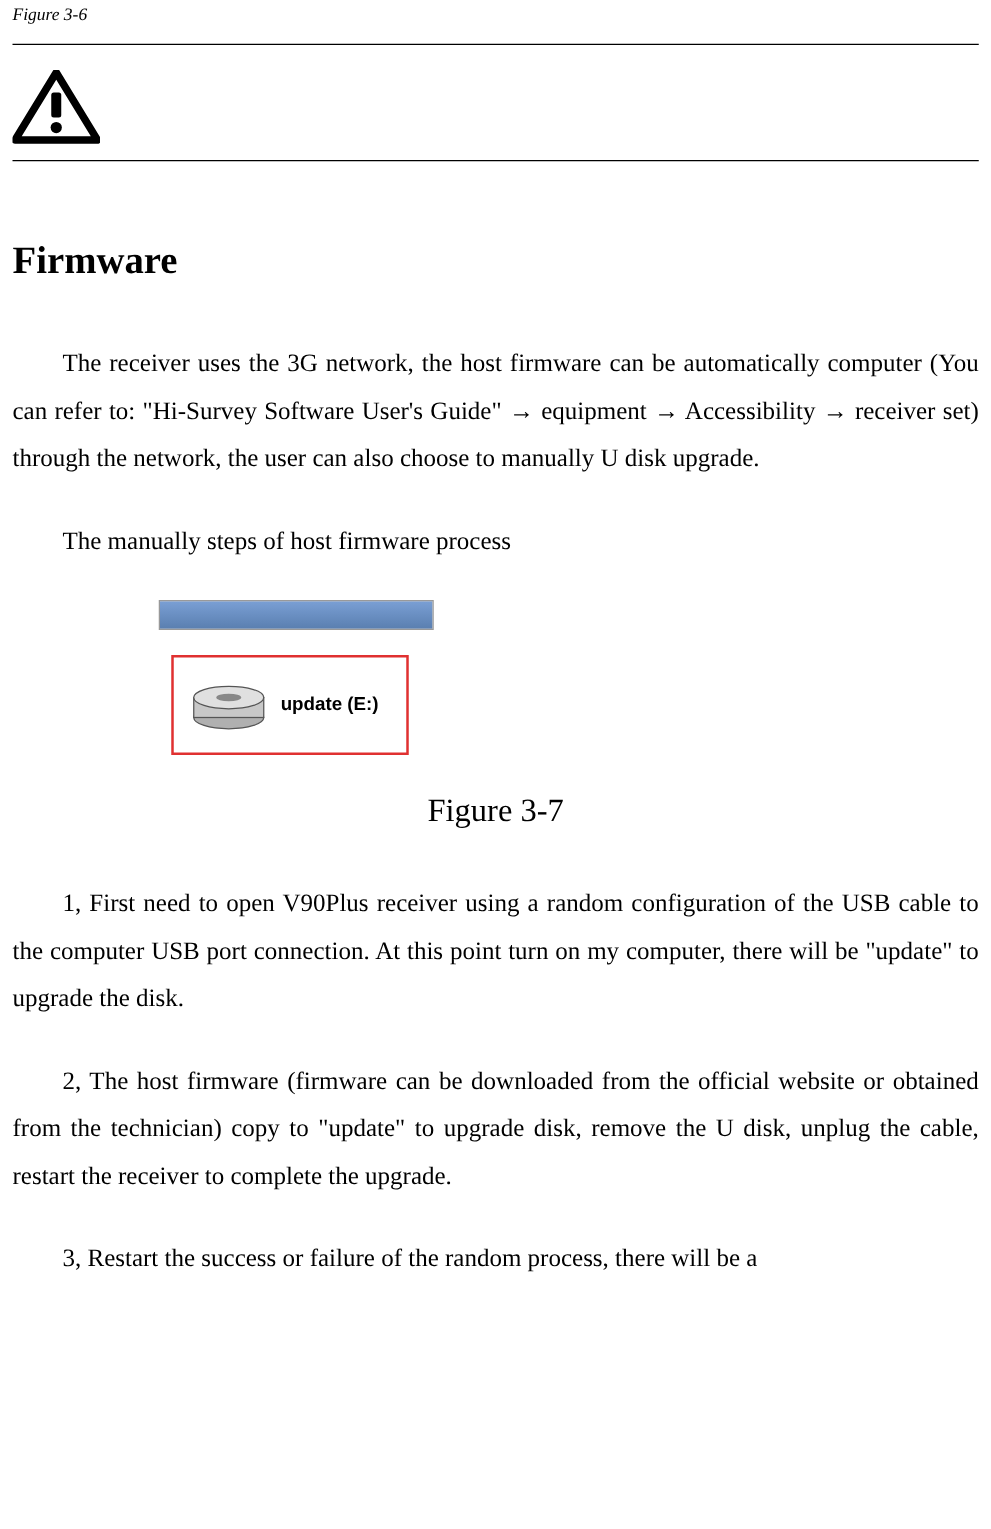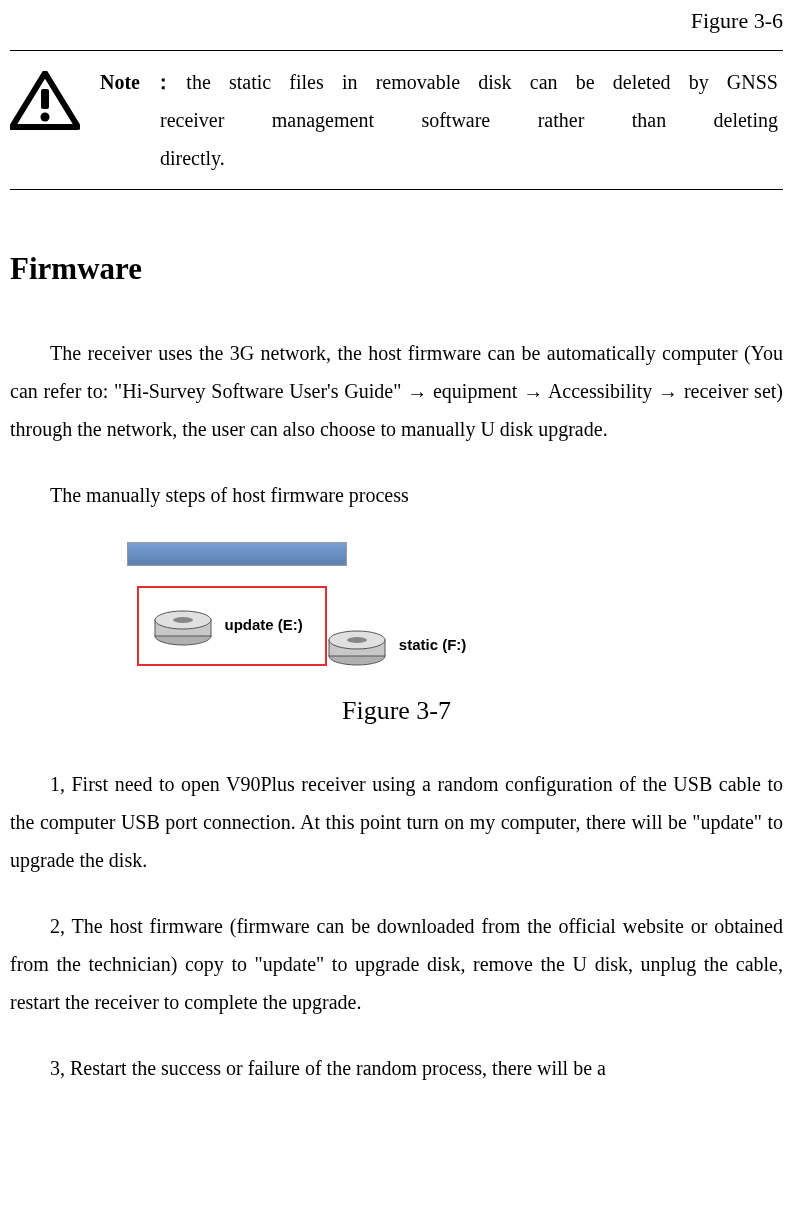--- a/index.html
+++ b/index.html
@@ -10,23 +10,24 @@
     body {
       font-family: 'Times New Roman', Times, serif;
       font-size: 20px;
       line-height: 1.9;
       color: #000;
       background: #fff;
       width: 793px;
       padding: 0 10px;
     }
     .figure-caption {
-      text-align: right;
-      font-size: 22px;
+      text-align: left;
+      font-size: 14px;
       margin-bottom: 8px;
+      font-style: italic;
     }
     .note-box {
       border-top: 1.5px solid #000;
       border-bottom: 1.5px solid #000;
       padding: 12px 0;
       display: flex;
       align-items: flex-start;
       gap: 20px;
       margin-bottom: 50px;
     }
@@ -94,22 +95,23 @@
       font-size: 13px;
       font-weight: bold;
       padding: 3px 8px;
       color: #000;
       font-family: sans-serif;
       letter-spacing: 1px;
       margin-top: 40px;
     }
     .drives-row {
       display: flex;
+      gap: 50px;
       padding: 20px 10px;
-      align-items: flex-end;
+      align-items: center;
     }
     .drive-item {
       display: flex;
       align-items: center;
       gap: 12px;
     }
     .drive-item.highlighted {
       border: 2px solid #e03030;
       padding: 18px 22px 18px 14px;
     }
@@ -134,27 +136,20 @@
 <div class="figure-caption">Figure 3-6</div>
 
 <div class="note-box">
   <div class="warning-icon">
     <svg viewBox="0 0 70 60" xmlns="http://www.w3.org/2000/svg">
       <polygon points="35,2 68,56 2,56" fill="none" stroke="#000" stroke-width="6" stroke-linejoin="round"></polygon>
       <rect x="31" y="18" width="8" height="20" fill="#000" rx="2"></rect>
       <circle cx="35" cy="46" r="4.5" fill="#000"></circle>
     </svg>
   </div>
-  <div class="note-text">
-    <div class="note-line1">
-      <span class="note-label">Note：</span><span>the static files in removable disk can be deleted by GNSS</span>
-    </div>
-    <div class="note-line2">receiver management software rather than deleting</div>
-    <div class="note-line3">directly.</div>
-  </div>
 </div>
 
 <h2 class="section-title">Firmware</h2>
 
 <p class="body-paragraph">The receiver uses the 3G network, the host firmware can be automatically computer (You can refer to: "Hi-Survey Software User's Guide" → equipment → Accessibility → receiver set) through the network, the user can also choose to manually U disk upgrade.</p>
 
 <p class="body-paragraph">The manually steps of host firmware process</p>
 
 <div class="drives-container">
   <div class="drives-header">
@@ -163,29 +158,20 @@
   <div class="drives-row">
     <div class="drive-item highlighted">
       <svg class="drive-icon" viewBox="0 0 60 40">
         <ellipse cx="30" cy="30" rx="28" ry="9" fill="#b0b0b0" stroke="#555" stroke-width="1"></ellipse>
         <rect x="2" y="14" width="56" height="16" fill="#c8c8c8" stroke="#555" stroke-width="1"></rect>
         <ellipse cx="30" cy="14" rx="28" ry="9" fill="#e0e0e0" stroke="#555" stroke-width="1"></ellipse>
         <ellipse cx="30" cy="14" rx="10" ry="3" fill="#888"></ellipse>
       </svg>
       <span class="drive-label">update (E:)</span>
     </div>
-    <div class="drive-item">
-      <svg class="drive-icon" viewBox="0 0 60 40">
-        <ellipse cx="30" cy="30" rx="28" ry="9" fill="#b0b0b0" stroke="#555" stroke-width="1"></ellipse>
-        <rect x="2" y="14" width="56" height="16" fill="#c8c8c8" stroke="#555" stroke-width="1"></rect>
-        <ellipse cx="30" cy="14" rx="28" ry="9" fill="#e0e0e0" stroke="#555" stroke-width="1"></ellipse>
-        <ellipse cx="30" cy="14" rx="10" ry="3" fill="#888"></ellipse>
-      </svg>
-      <span class="drive-label">static (F:)</span>
-    </div>
   </div>
 </div>
 
 <div class="figure-caption-center">Figure 3-7</div>
 
 <p class="body-paragraph">1, First need to open V90Plus receiver using a random configuration of the USB cable to the computer USB port connection. At this point turn on my computer, there will be "update" to upgrade the disk.</p>
 
 <p class="body-paragraph">2, The host firmware (firmware can be downloaded from the official website or obtained from the technician) copy to "update" to upgrade disk, remove the U disk, unplug the cable, restart the receiver to complete the upgrade.</p>
 
 <p class="body-paragraph">3, Restart the success or failure of the random process, there will be a</p>

